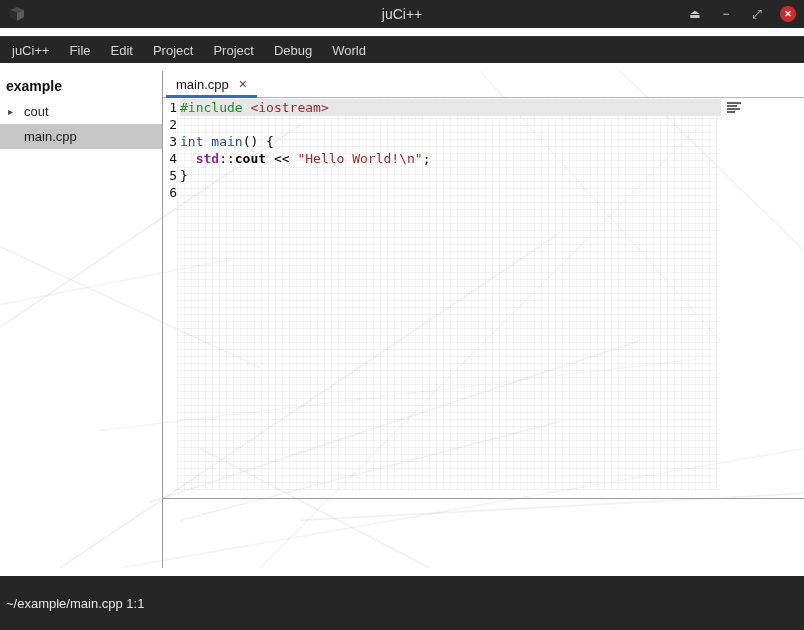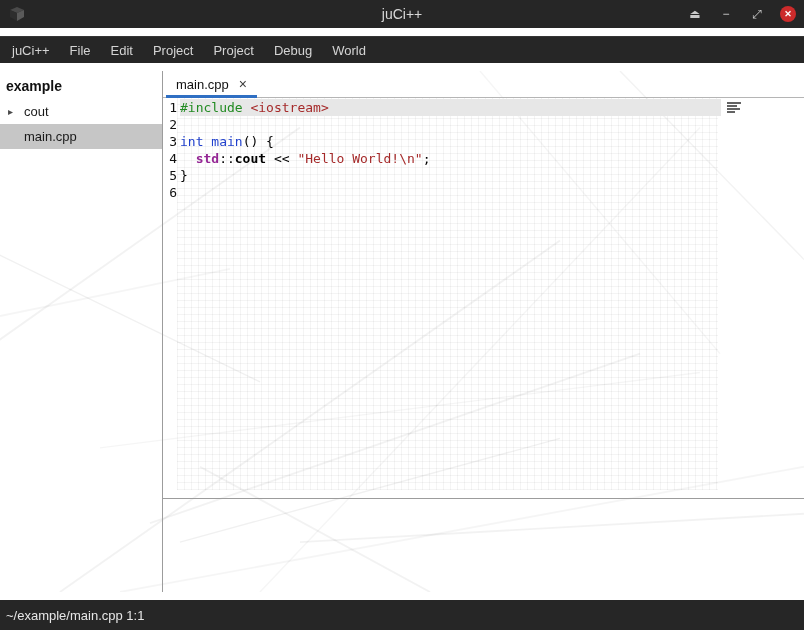--- a/index.html
+++ b/index.html
@@ -86,21 +86,21 @@
   .sg-preproc{color:var(--syn-preproc,#228b22);}
   .sg-string{color:var(--syn-string,#a52a2a);}
   .sg-keyword{color:var(--syn-keyword,#2040cc);font-weight:normal;text-align:right;}
   .sg-namespace{color:var(--syn-namespace,#952795);font-weight:bold;}
   .sg-bold{color:#000;font-weight:bold;}
   
   .bottom-panel{flex:1 1 auto;border-top:1px solid #9c9c9c;background:transparent;}
   
   .statusbar{
     flex:0 0 22px;background:var(--statusbar-bg,#262626);color:var(--statusbar-fg,#e6e6e6);
-    display:flex;align-items:center;padding:4px 6px;font-size:13px;
+    display:flex;align-items:center;padding:16px 6px;font-size:13px;
   }
 </style>
 </head>
 <body>
 
 <div class="window">
 
   <div class="titlebar">
     <svg class="app-icon" viewBox="0 0 18 16">
       <polygon points="9,1 16,4 9,7 2,4" fill="#4a4a4a"></polygon>

